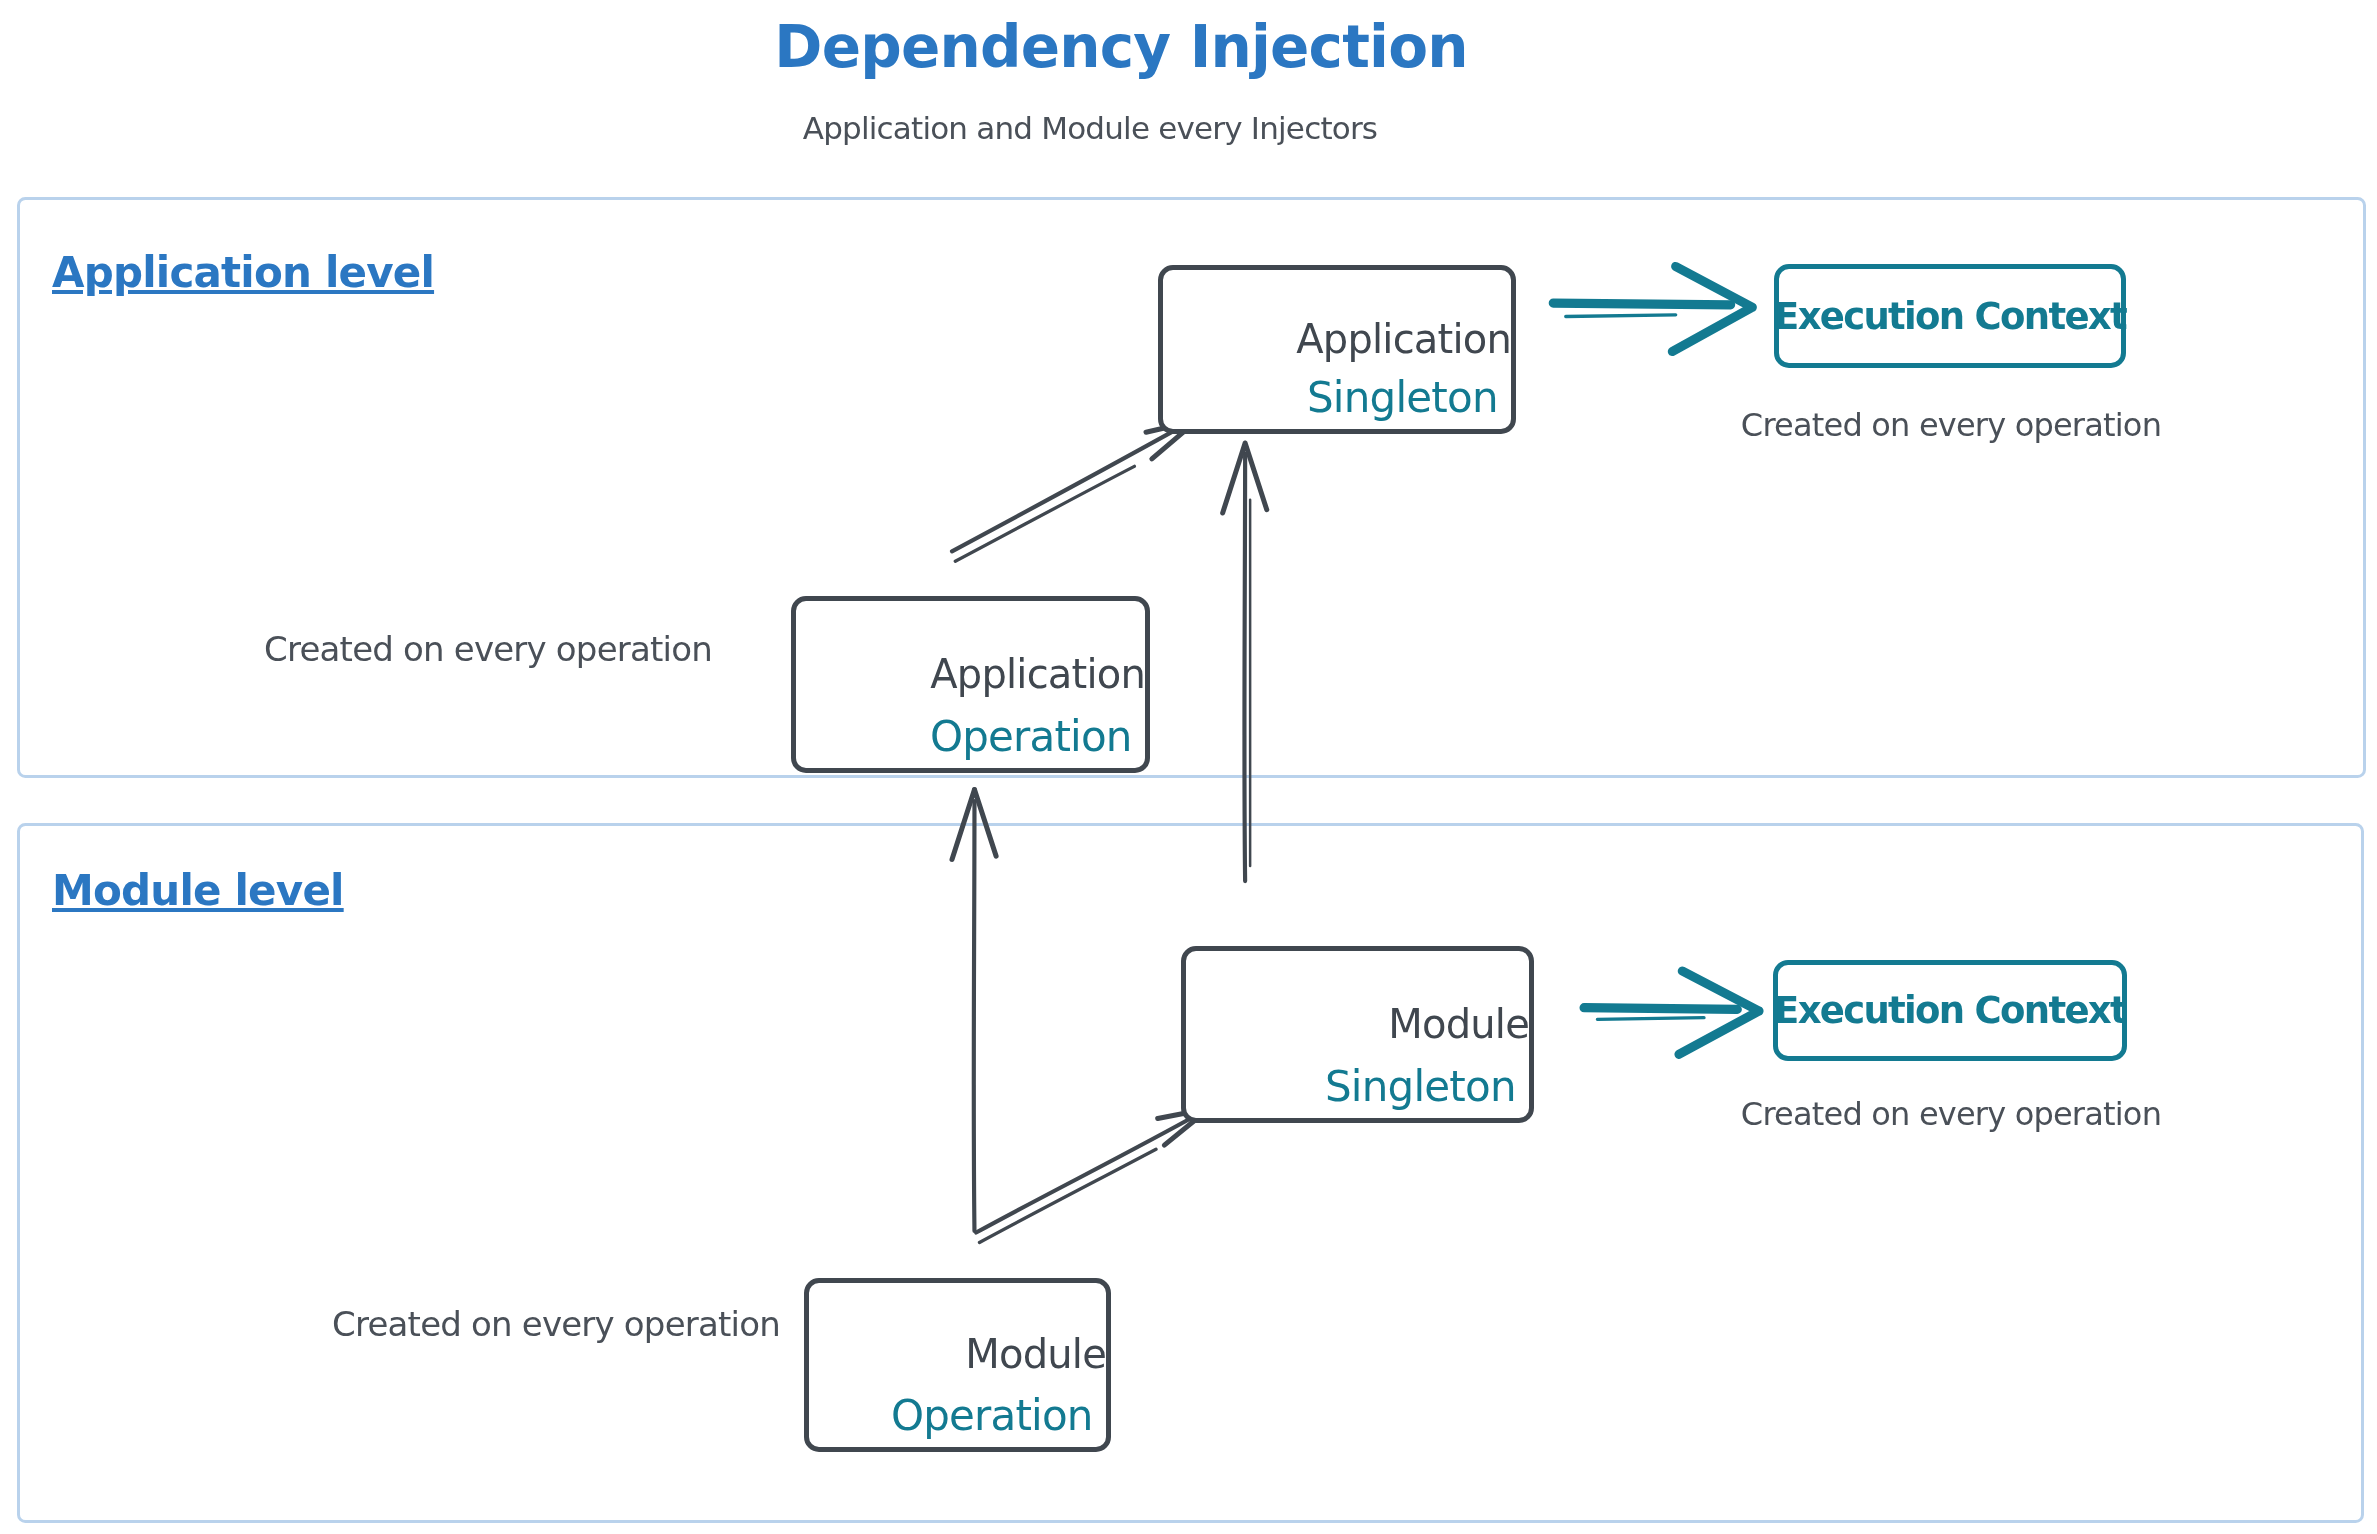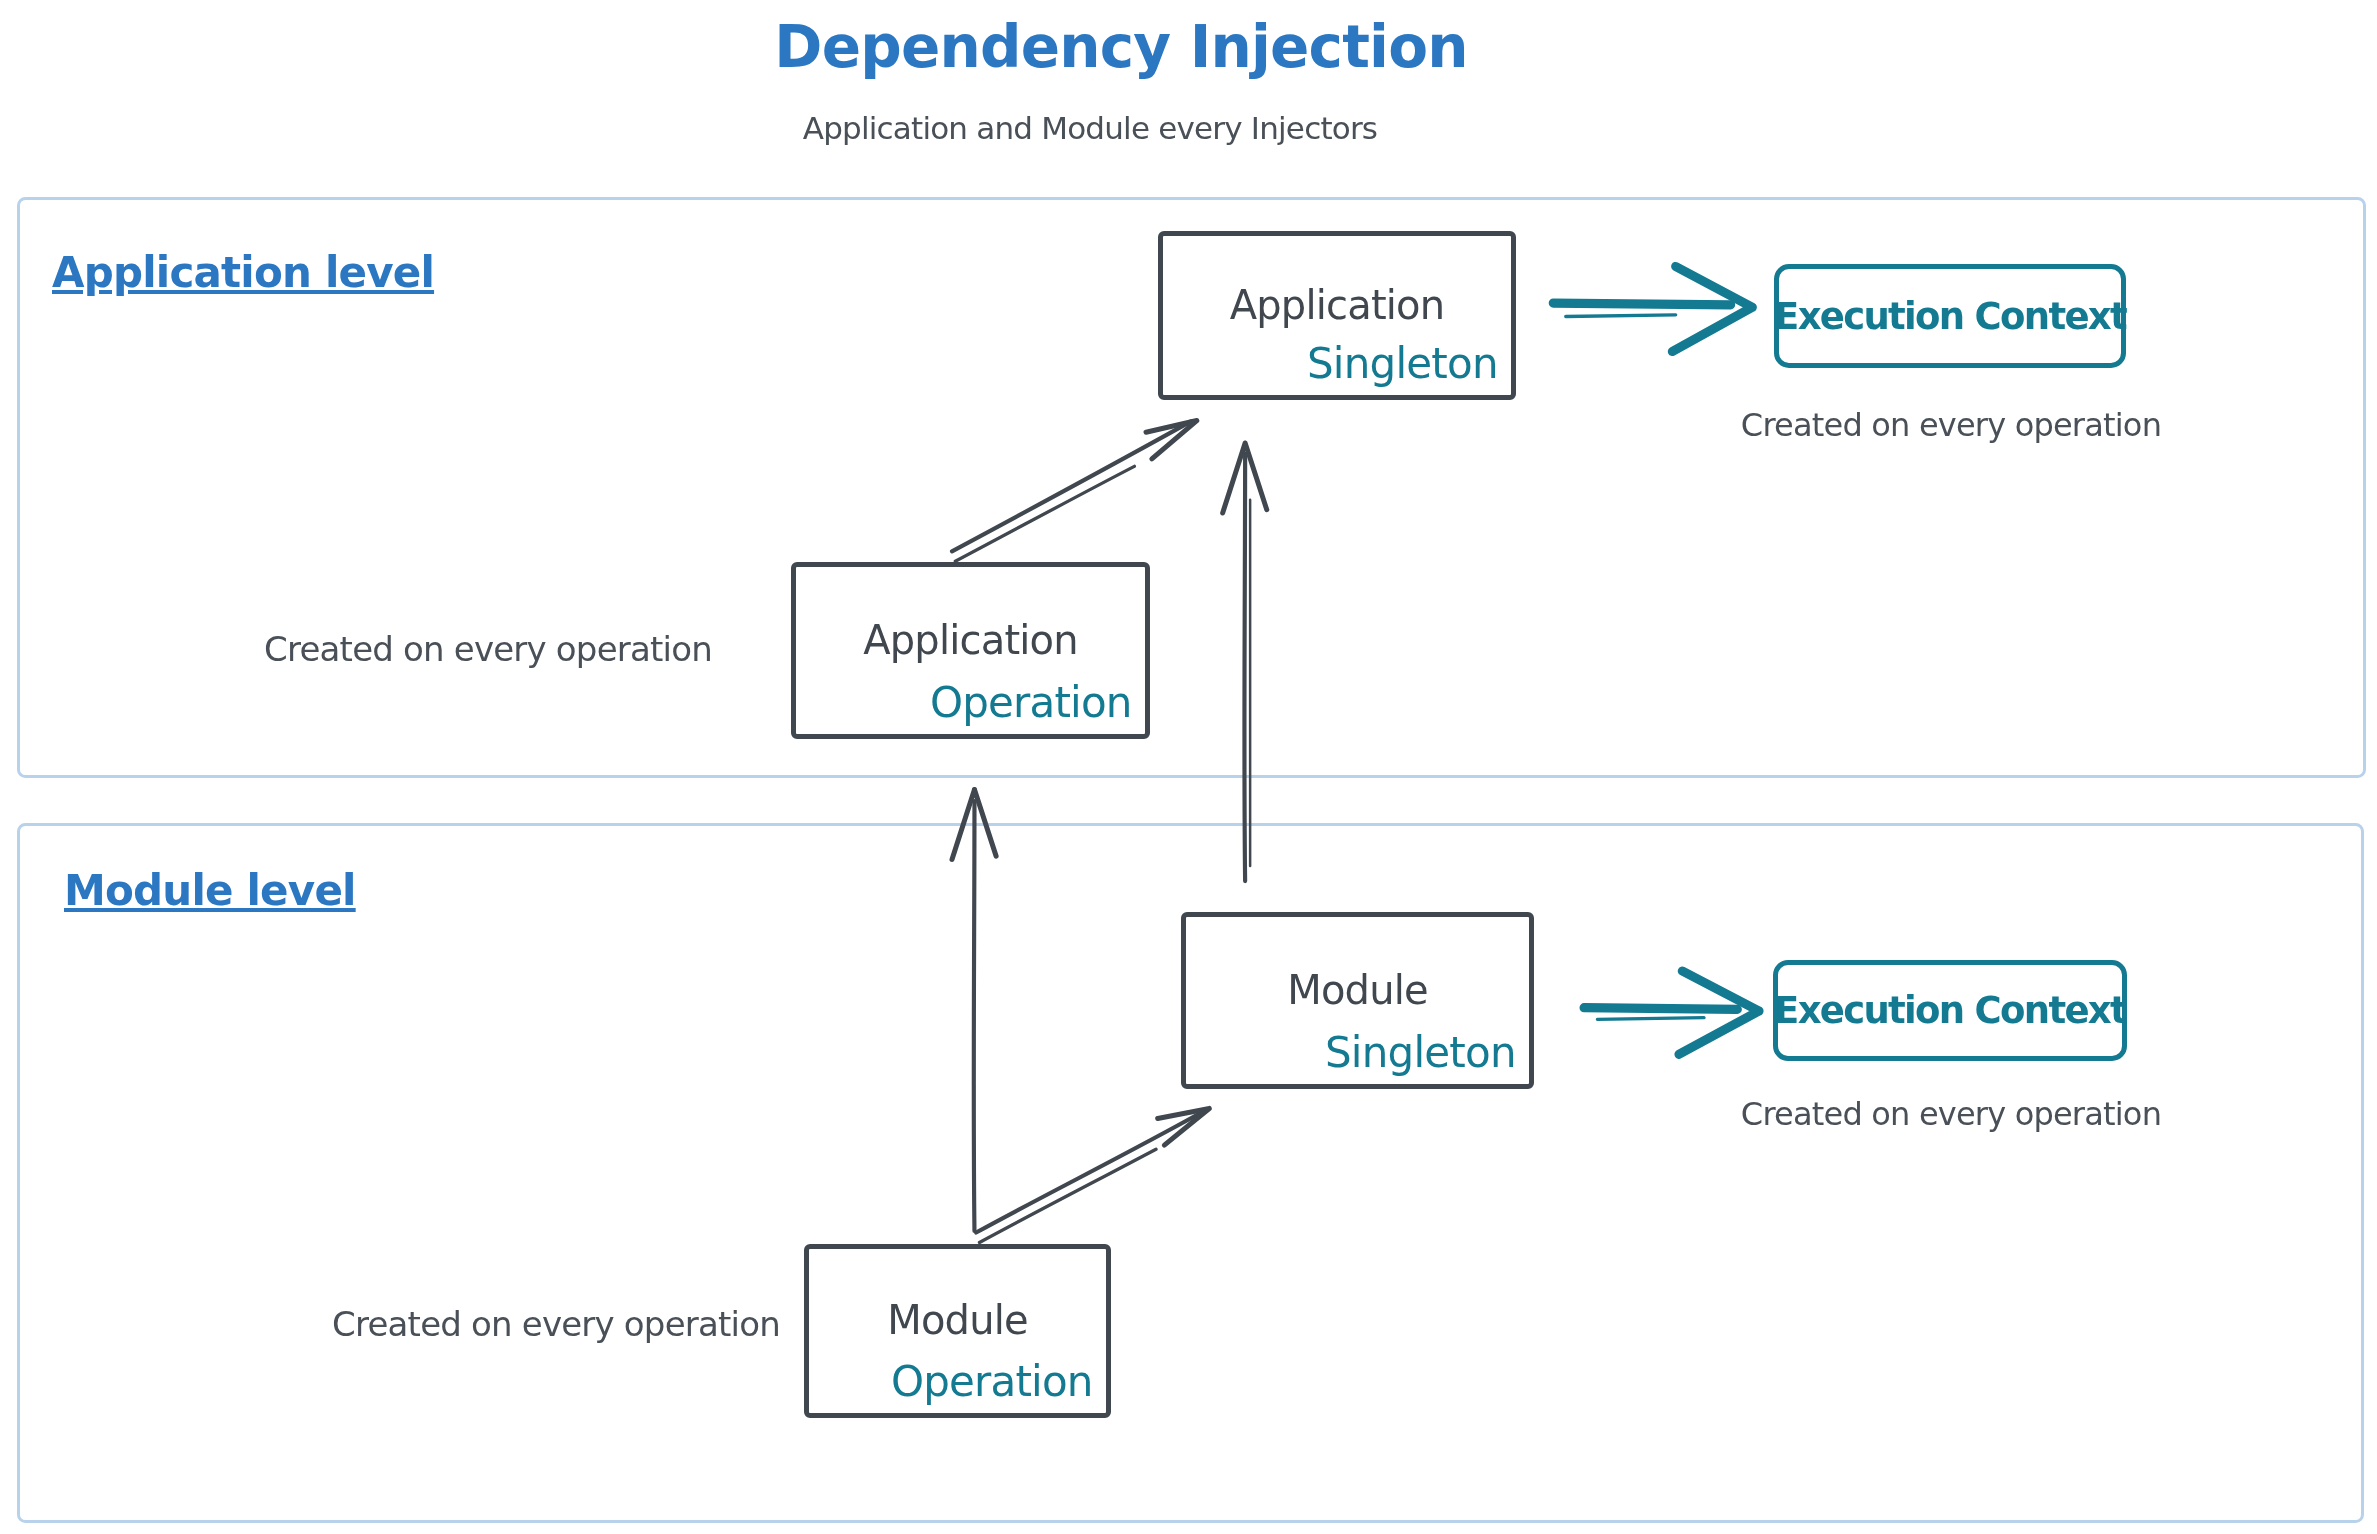--- a/index.html
+++ b/index.html
@@ -30,27 +30,27 @@
     border-radius:8.3px;background:transparent;
   }
   #app-container{left:16.7px;top:197px;width:2343px;height:575px;}
   #module-container{left:16.7px;top:823px;width:2341px;height:694px;}
 
   .level-label{
     position:absolute;color:var(--accent-blue,#2b77c2);
     font-size:42px;font-weight:600;letter-spacing:-0.8px;white-space:nowrap;text-decoration:underline;
   }
   #app-level-label{left:52px;top:248px;}
-  #module-level-label{left:64px;top:866px;}
+  #module-level-label{left:52px;top:866px;}
 
   
   .node-box{
     position:absolute;background:#fff;box-sizing:border-box;
-    border:5px solid var(--ink-dark,#40474f);border-radius:6px;
-    display:flex;align-items:center;justify-content:center;
+    border:5px solid var(--ink-dark,#40474f);border-radius:15px;
+    display:flex;align-items:center;justify-content:flex-end;margin-top:34px;
   }
   #box-app-singleton{left:1158px;top:231px;width:358px;height:169px;}
   #box-app-operation{left:791px;top:562px;width:359px;height:177px;}
   #box-module-singleton{left:1181px;top:912px;width:353px;height:177px;}
   #box-module-operation{left:804px;top:1244px;width:307px;height:174px;}
 
   .node-label{
     font-size:40px;font-weight:500;letter-spacing:-0.8px;
     color:var(--ink-dark,#40474f);margin-bottom:21.7px;white-space:nowrap;
   }

